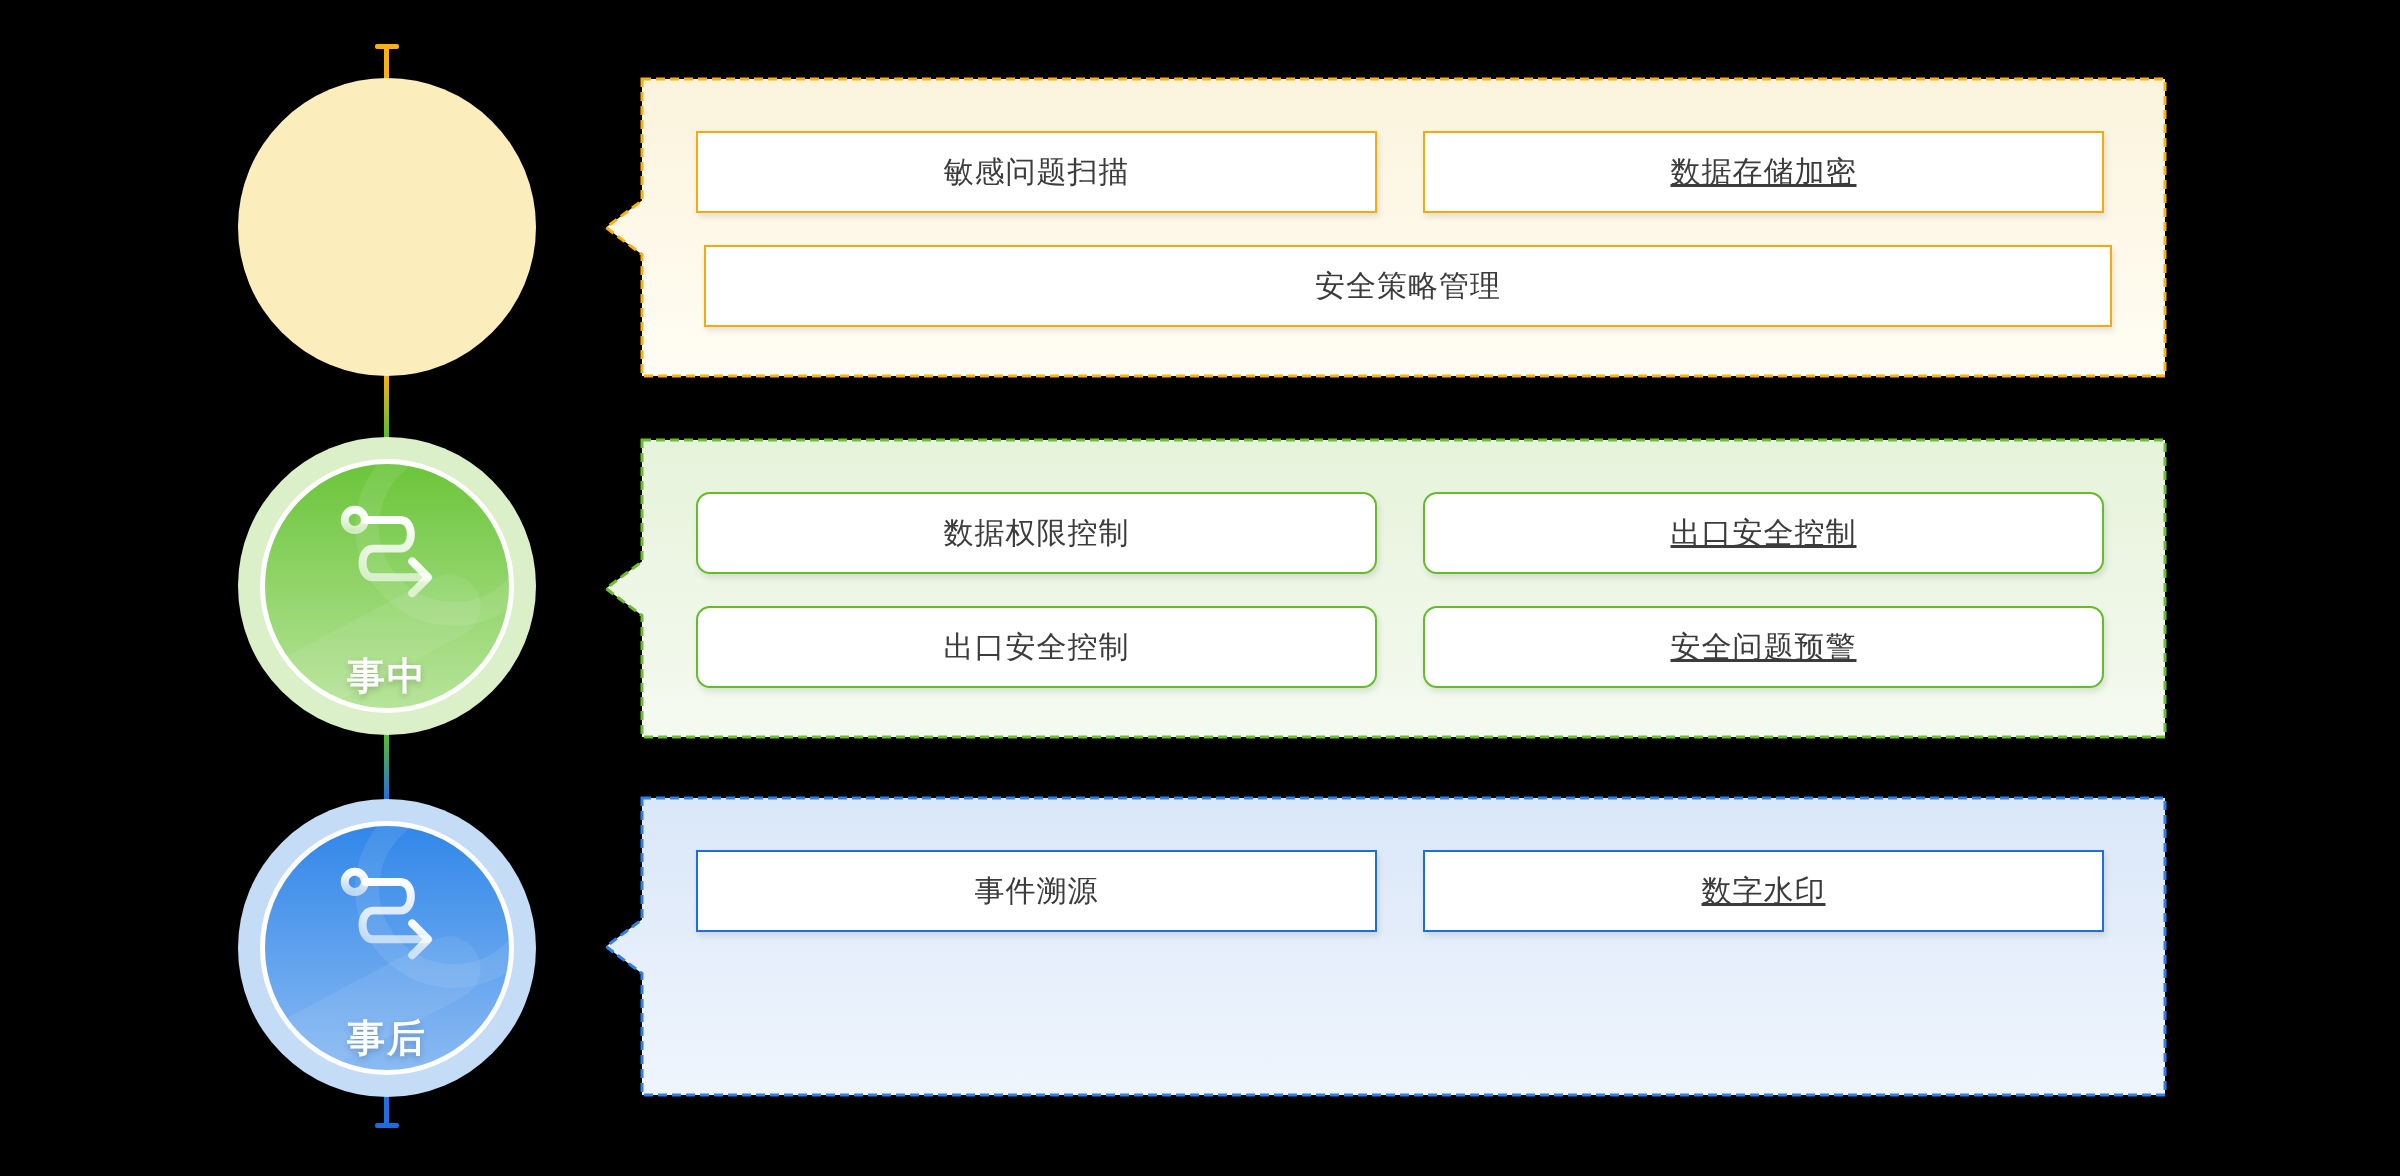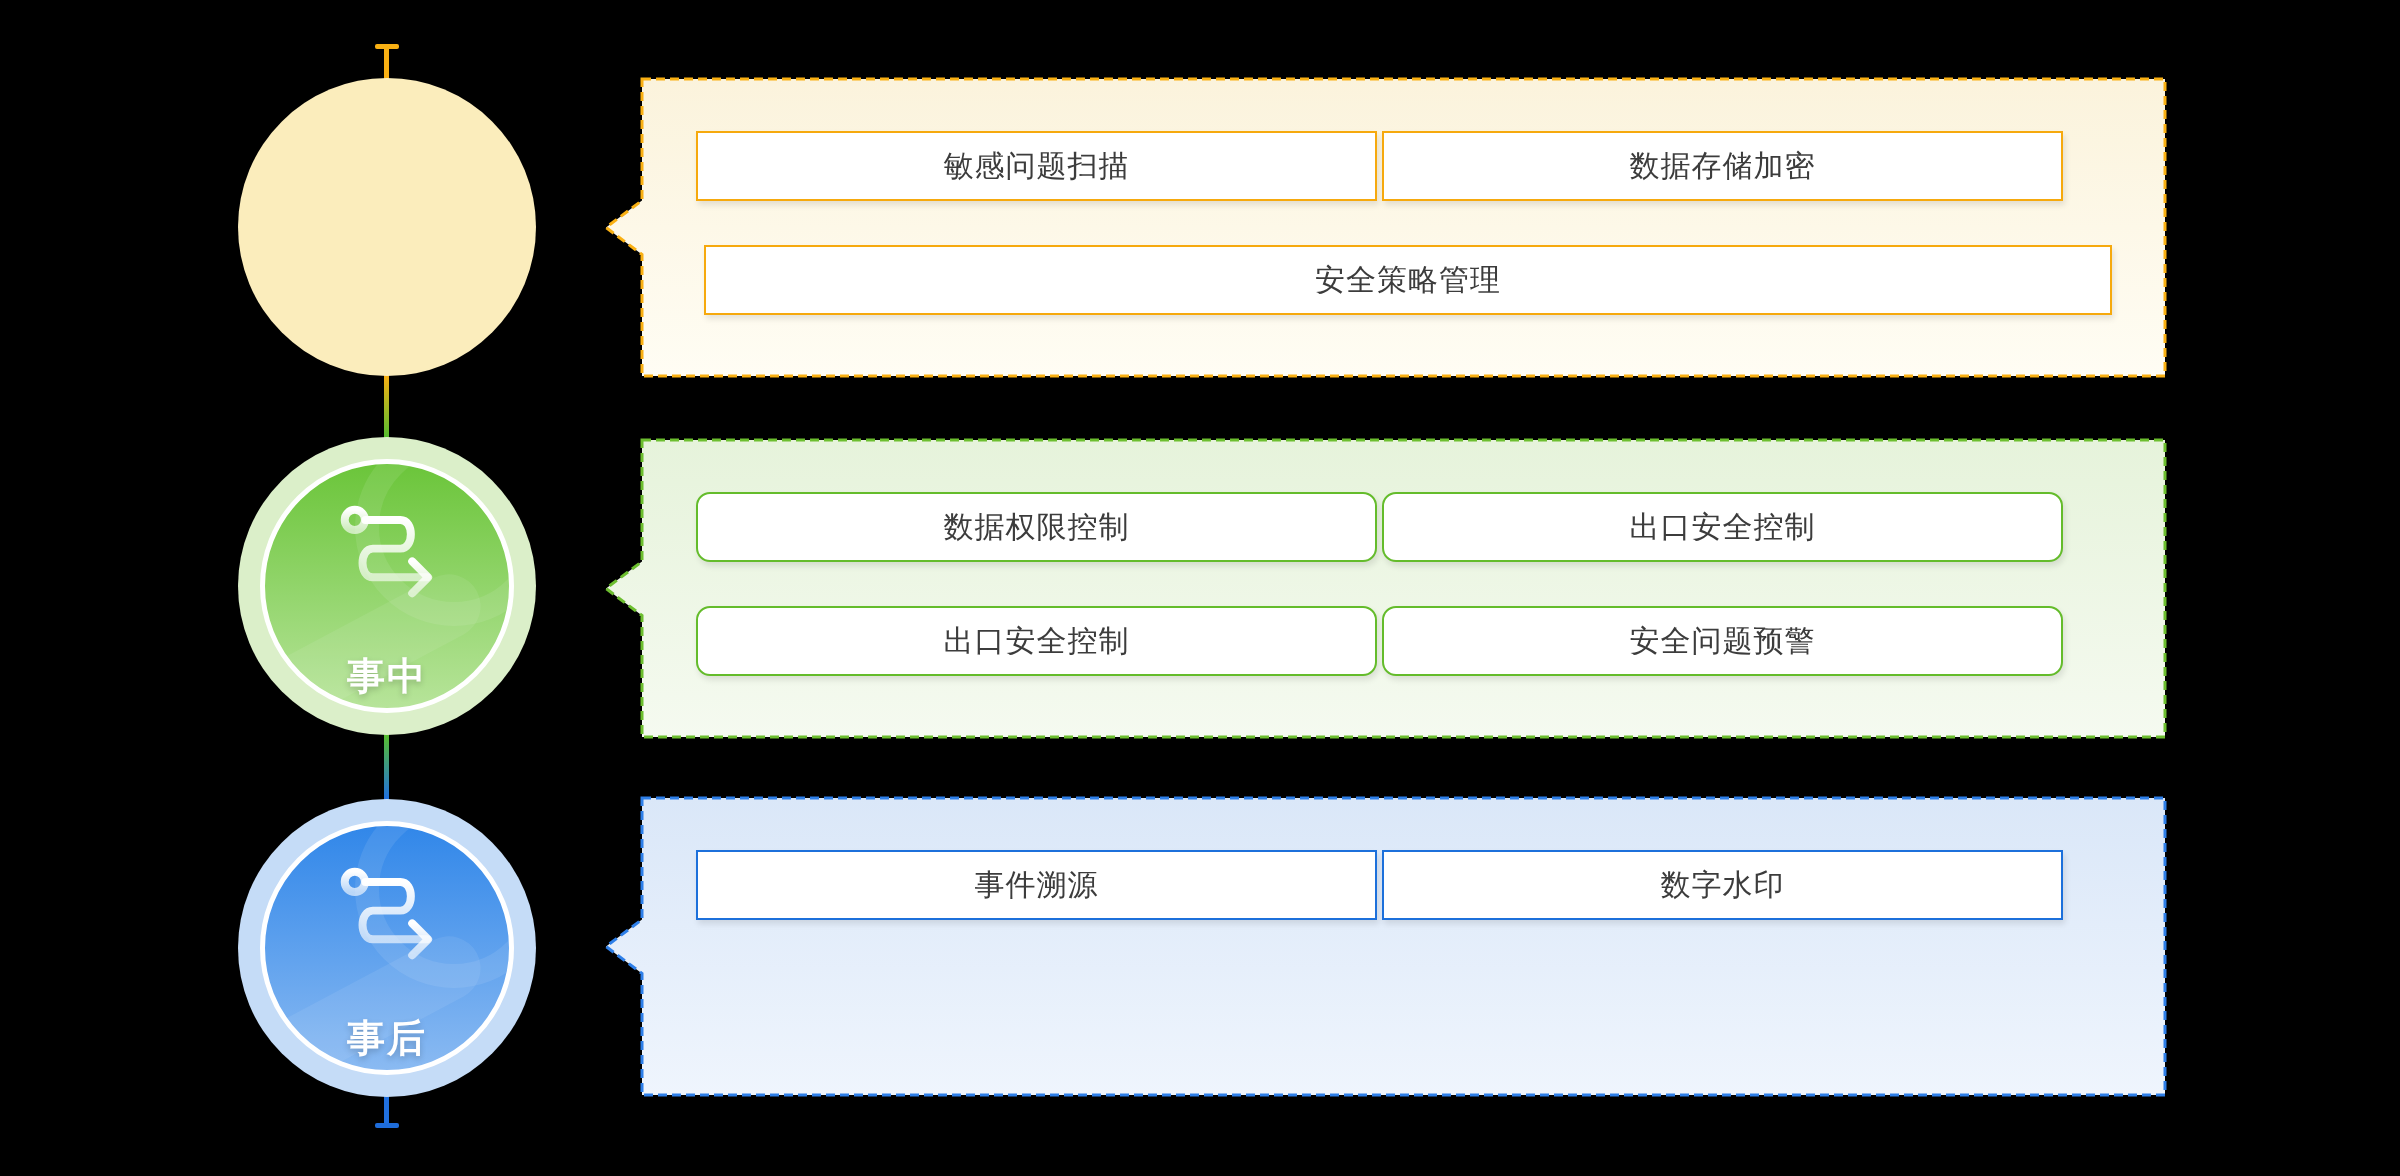--- a/index.html
+++ b/index.html
@@ -52,28 +52,28 @@
   }
 
   
   .panel{position:absolute;left:642px;width:1523px;height:297px;z-index:2;}
   .panel-shape{position:absolute;left:-39px;top:-3px;width:1565px;height:303px;}
   .p-before{top:79px;}
   .p-during{top:440px;}
   .p-after{top:798px;}
 
   .fbox{
-    position:absolute;height:70px;background:#fff;border:2px solid;
+    position:absolute;height:82px;background:#fff;border:2px solid;
     display:flex;align-items:center;justify-content:center;box-sizing:border-box;
     font-size:30px;color:#3C3C3C;letter-spacing:1px;
     box-shadow:2px 4px 6px rgba(0,0,0,0.10);
   }
   .r1{top:52px;} .r2{top:166px;}
   .b-left{left:54px;width:681px;}
-  .b-right{left:740px;width:681px;}
+  .b-right{left:781px;width:681px;text-decoration:underline;}
   .b-full{left:62px;width:1408px;}
   .p-before .fbox{border-color:#F6A90D;}
   .p-during .fbox{border-color:#64BC2B;border-radius:14px;}
   .p-after  .fbox{border-color:#1C70DB;}
 </style>
 </head>
 <body>
 
 <svg width="0" height="0" style="position:absolute" aria-hidden="true">
   <defs>

